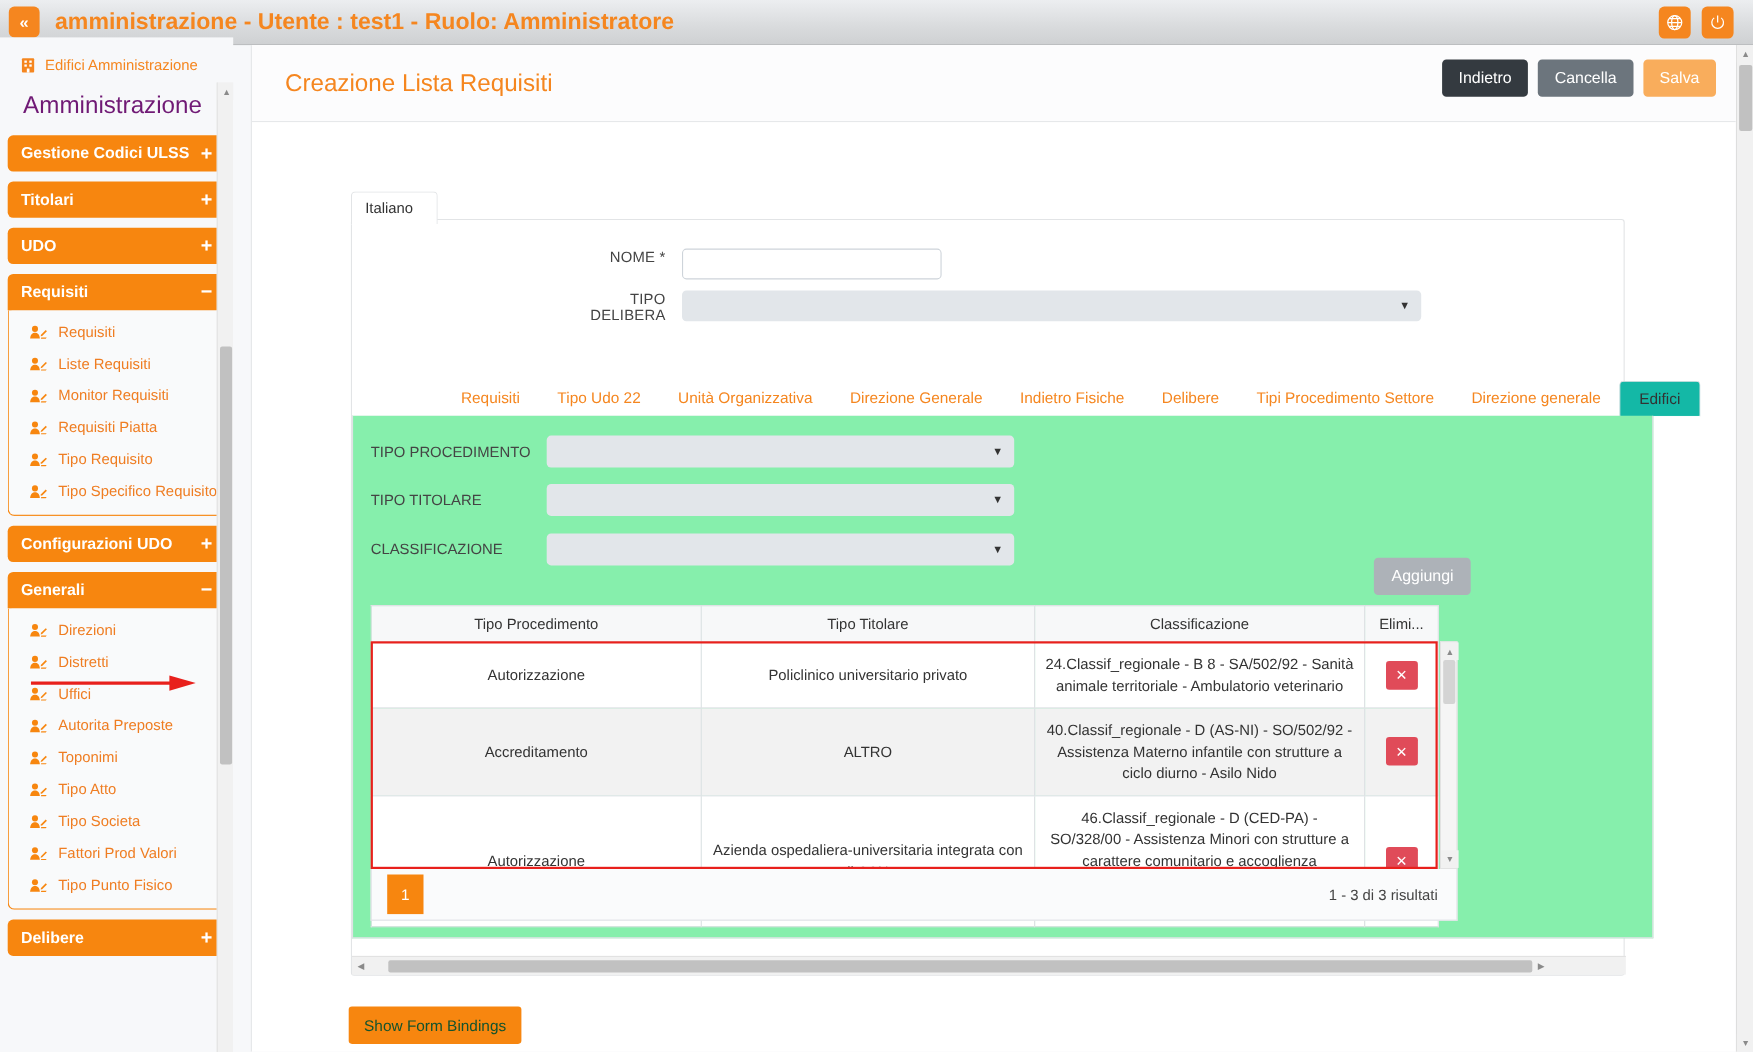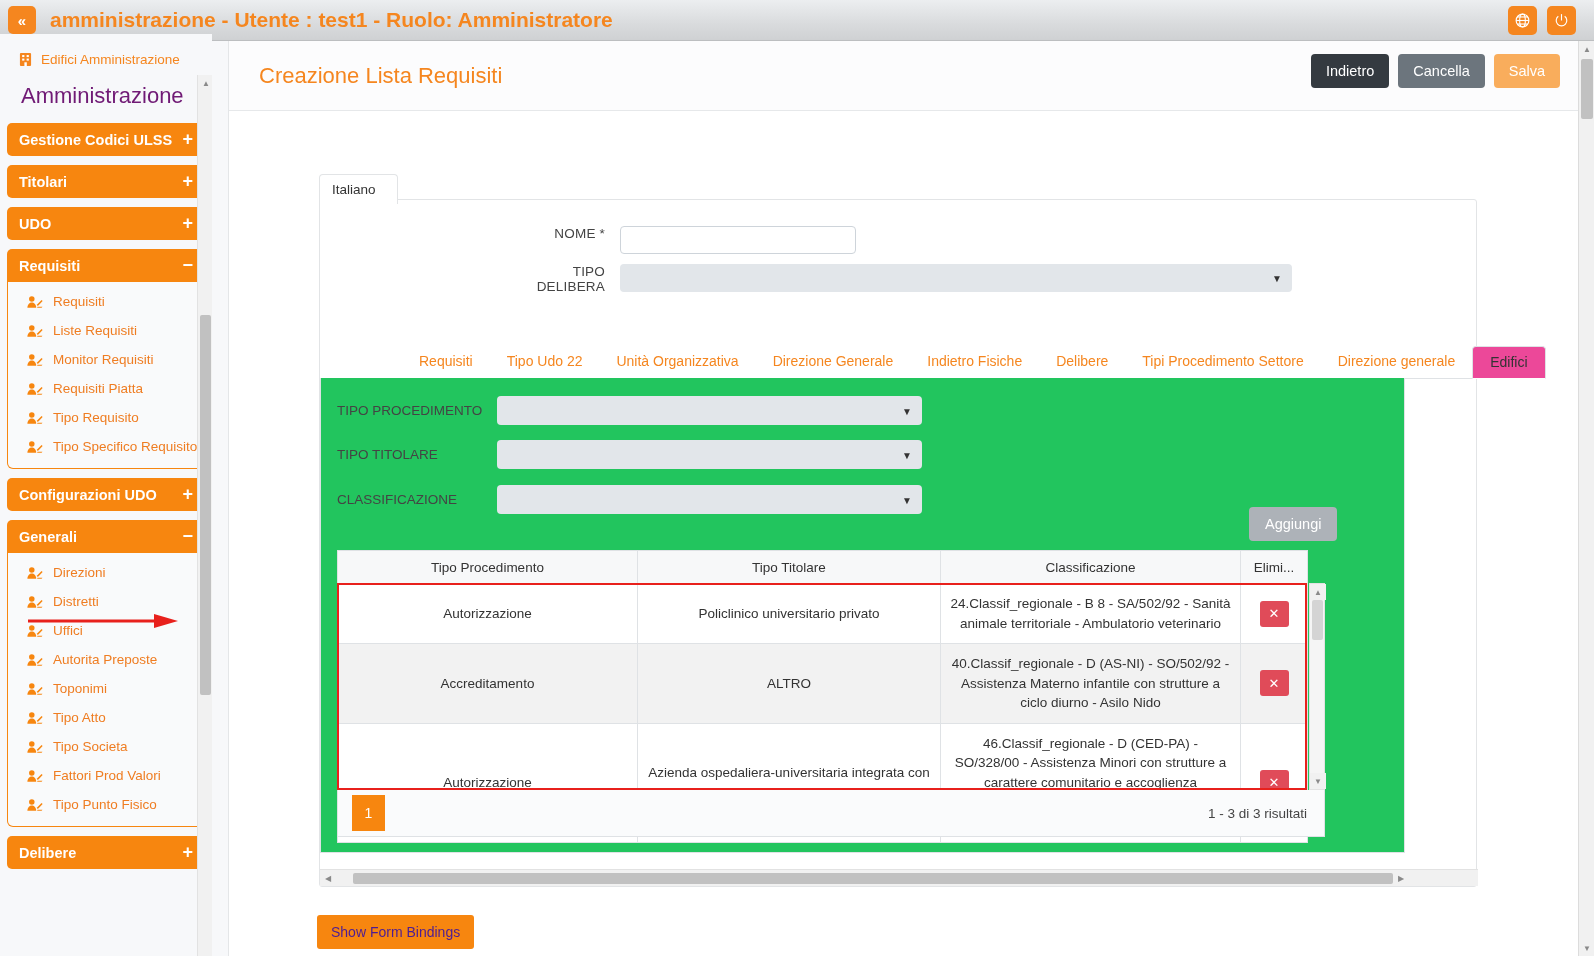--- a/index.html
+++ b/index.html
@@ -161,31 +161,31 @@
   #tabbar {
     position: absolute; left: 0; top: 145px; width: 1158px; height: 34px;
     border-bottom: 1px solid #dfe2e5; display: flex; align-items: flex-end;
     padding-left: 82px; gap: 0;
   }
   .tab {
     font-size: 14px; color: #f5861f; padding: 0 17px 9px 17px;
     cursor: pointer; white-space: nowrap;
   }
   .tab.active {
-    color: #333; background: #ec4899;
+    color: #333; background: #14b8a6;
     border: 1px solid #dfe2e5; border-bottom: 1px solid #fff;
     border-radius: 4px 4px 0 0; padding: 7px 17px 8px 17px;
     margin-bottom: -1px;
   }
 
   
   #tabpanel {
     position: absolute; left: 0; top: 178px;
-    width: 1085px; height: 475px;
-    border: 1px solid #dfe2e5; border-top: none; background: #22c55e;
+    width: 1183px; height: 475px;
+    border: 1px solid #dfe2e5; border-top: none; background: #86efac;
   }
   .filter-row { position: absolute; display: flex; align-items: center; }
   .filter-label { font-size: 13.5px; color: #444; width: 160px; }
   .filter-sel { width: 425px; height: 29px; }
 
   #aggiungi-btn {
     position: absolute; left: 928px; top: 129px;
     background: #adb2b8; color: #fff; border: none; border-radius: 4px;
     padding: 9px 16px; font-size: 14.5px; cursor: pointer;
     font-family: "Liberation Sans", sans-serif;
@@ -259,21 +259,21 @@
     height: 11px; background: #c1c1c1; border-radius: 2px;
     margin-left: 17px; width: 1040px;
   }
   .hsb-arrow {
     width: 16px; text-align: center; font-size: 8px; color: #8a8a8a;
   }
 
   
   #show-bindings {
     position: absolute; left: 88px; top: 874px;
-    background: #f7860f; color: #4c1d95; border: none; border-radius: 3px;
+    background: #f7860f; color: #14532d; border: none; border-radius: 3px;
     padding: 9px 14px; font-size: 14px; cursor: pointer;
     font-family: "Liberation Sans", sans-serif;
   }
 </style>
 </head>
 <body>
 
 <div id="topbar">
   <div id="collapse-btn">
     <span>«</span>

